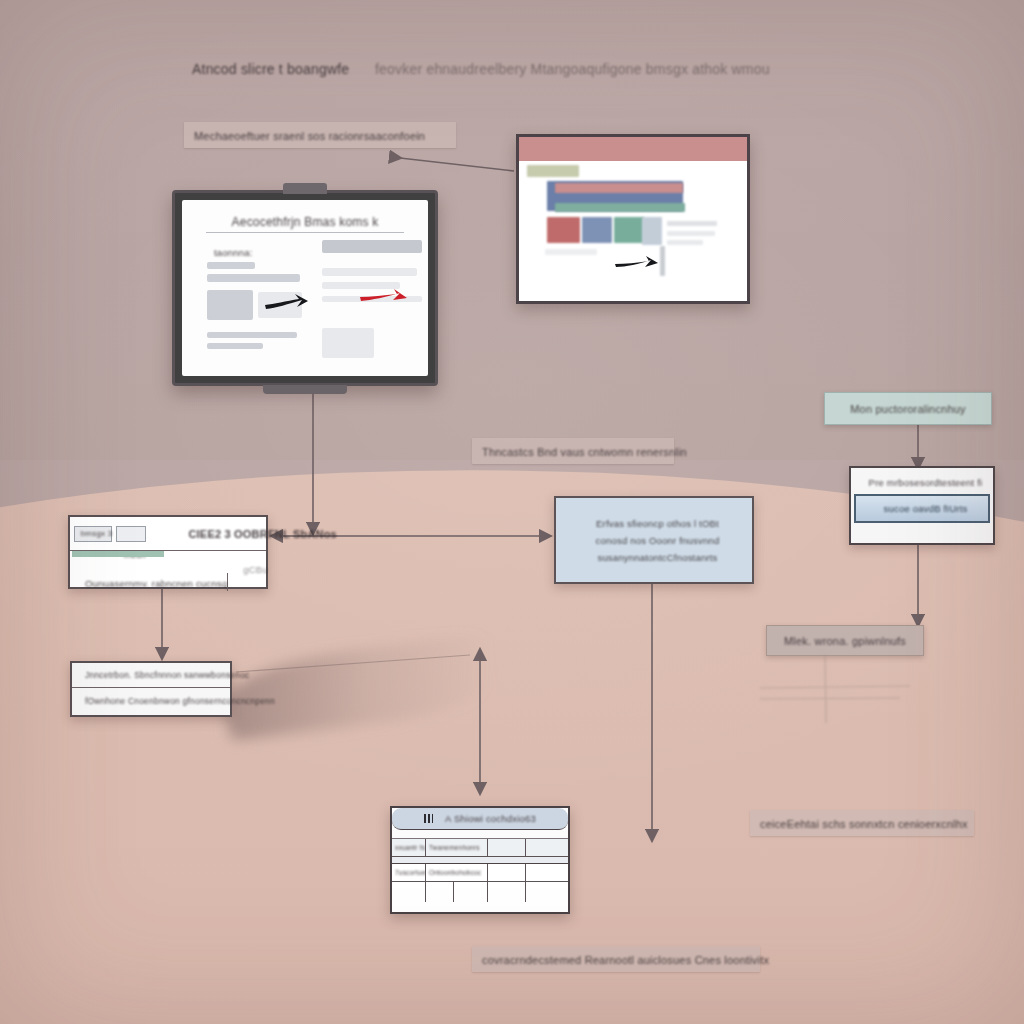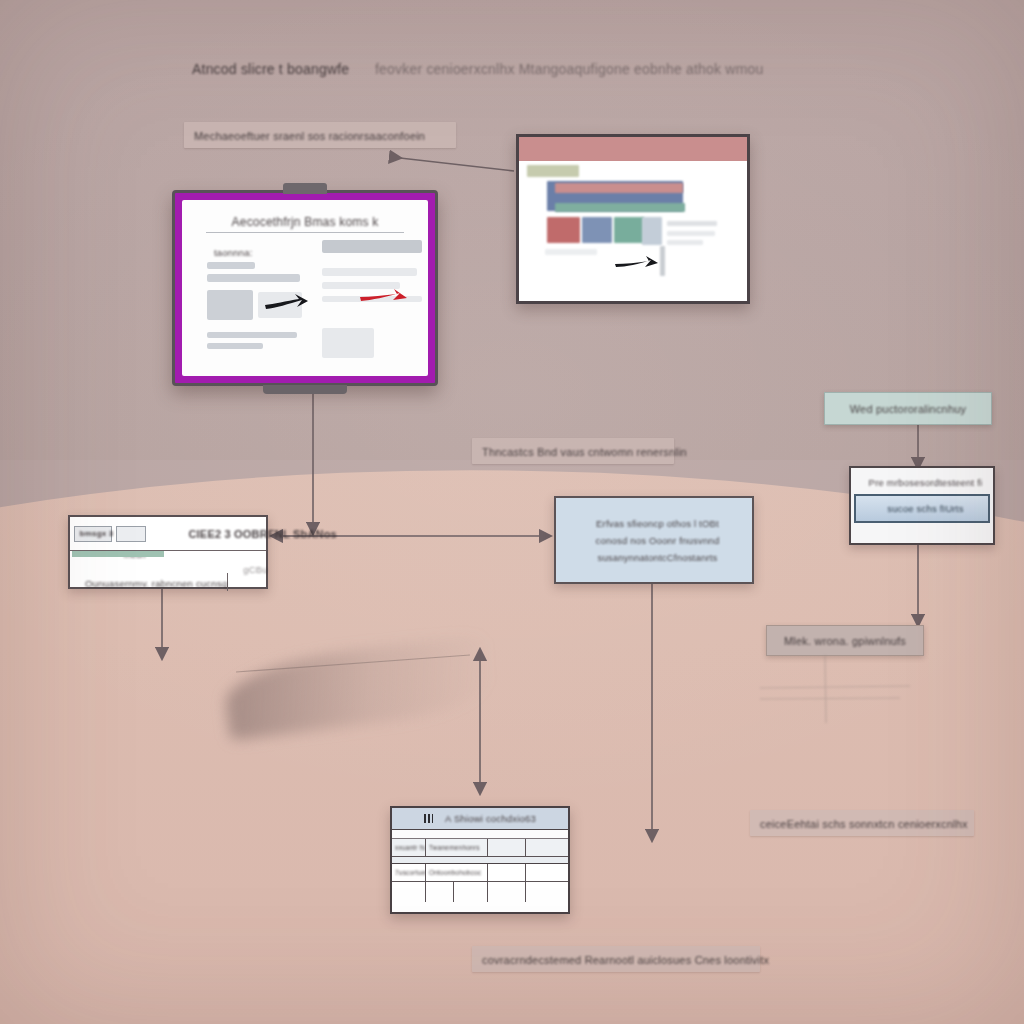--- a/index.html
+++ b/index.html
@@ -34,21 +34,21 @@
   .caption{
     position:absolute;background:rgba(205,186,182,.72);
     padding:4px 10px;border-radius:1px;
     box-shadow:0 1px 2px rgba(80,55,50,.18);
     filter:blur(.5px);
   }
   .caption .ptext{filter:blur(.9px);}
 
   
   #monitor{position:absolute;left:172px;top:190px;width:260px;height:190px;
-    background:#a21caf;border:3px solid #585257;border-radius:4px;
+    background:#404040;border:3px solid #585257;border-radius:4px;
     box-shadow:0 8px 18px rgba(70,45,42,.35);filter:blur(.35px);}
   #monitor .screen{position:absolute;inset:7px;background:#fdfdfd;border-radius:2px;overflow:hidden;}
   #monitor .stand{position:absolute;left:50%;top:-10px;transform:translateX(-50%);
     width:44px;height:11px;background:#6e686c;border-radius:3px 3px 0 0;}
   #monitor .foot{position:absolute;left:50%;bottom:-11px;transform:translateX(-50%);
     width:84px;height:9px;background:#6a6468;border-radius:0 0 4px 4px;}
   .scr-title{position:absolute;left:0;right:0;top:12px;text-align:center;}
   .scr-rule{position:absolute;left:24px;right:24px;top:32px;height:1px;background:#b9bcc2;}
   .bar{position:absolute;background:#d7dade;border-radius:2px;filter:blur(.7px);}
   .bar.l{background:#cdd1d7;}
@@ -87,21 +87,21 @@
 
   .graychip{position:absolute;background:#c2b2ae;border:1px solid #a8968f;
     box-shadow:0 2px 5px rgba(70,45,42,.22);filter:blur(.45px);
     display:flex;align-items:center;justify-content:center;}
 
   
   #table{position:absolute;left:390px;top:806px;width:176px;height:104px;
     background:#fff;border:2px solid #494144;box-shadow:0 5px 12px rgba(70,45,42,.28);
     filter:blur(.4px);}
   #table .thead{height:21px;background:#ccd6e2;border-bottom:1px solid #4b4346;
-    display:flex;align-items:center;justify-content:center;}
+    display:flex;align-items:center;justify-content:center;border-radius:9px;}
   #table .trow{display:flex;height:17px;border-bottom:1px solid #5b5356;}
   #table .tcell{border-right:1px solid #5b5356;box-sizing:border-box;
     display:flex;align-items:center;padding-left:3px;overflow:hidden;}
   #table .tcell:last-child{border-right:none;}
   #table .trow.hdr{background:#eef1f4;}
 
   
   #wires{position:absolute;left:0;top:0;width:1024px;height:1024px;pointer-events:none;}
 
   
@@ -152,21 +152,21 @@
     </g>
     <g filter="url(#soft)" stroke="#8a7772" stroke-width="1.1" fill="none" opacity=".55">
       <line x1="236" y1="672" x2="470" y2="655"></line>
     </g>
   </svg>
 
   <div style="position:absolute;left:192px;top:60px;">
     <span class="ptext lg">Atncod slicre t boangwfe</span>
   </div>
   <div style="position:absolute;left:375px;top:60px;opacity:.55;">
-    <span class="ptext lg">feovker cenioerxcnlhx   Mtangoaqufigone eobnhe  athok wmou</span>
+    <span class="ptext lg">feovker ehnaudreelbery   Mtangoaqufigone bmsgx  athok wmou</span>
   </div>
 
   <div class="caption" style="left:184px;top:122px;width:252px;">
     <span class="ptext sm">Mechaeoeftuer sraenl sos racionrsaaconfoein</span>
   </div>
 
   <div id="monitor">
     <div class="stand"></div>
     <div class="foot"></div>
     <div class="screen">
@@ -222,21 +222,21 @@
     </svg>
   </div>
 
   <div class="caption" style="left:472px;top:438px;width:182px;">
     <span class="ptext sm">Thncastcs Bnd vaus cntwomn renersnlin</span>
   </div>
 
   <div class="panel" style="left:68px;top:515px;width:196px;height:70px;">
     <div class="row" style="height:34px;display:flex;align-items:center;gap:4px;padding:0 4px;">
       <span style="width:36px;height:14px;background:#e8eaed;border:1px solid #9aa0a8;display:inline-flex;align-items:center;justify-content:center;">
-        <span class="ptext xs" style="font-size:8px;font-weight:bold;">bmsgx 3</span>
+        <span class="ptext xs" style="font-size:8px;">bmsgx 3</span>
       </span>
       <span style="width:36px;height:14px;background:#eceef1;border:1px solid #9aa0a8;display:inline-flex;align-items:center;justify-content:center;">
         <span class="ptext xs" style="font-size:8px;margin-top:44px;">rneun</span>
       </span>
       <span class="ptext sm" style="font-weight:700;margin-left:38px;">CIEE2 3 OOBRFNL SbANos</span>
     </div>
     <div style="position:absolute;left:2px;top:34px;width:92px;height:6px;background:#9fc2b2;filter:blur(.6px);"></div>
     <div class="row" style="height:34px;display:flex;align-items:center;">
       <span style="flex:1;padding-left:8px;border-right:1px solid #6d6366;box-sizing:border-box;margin-top:28px;">
         <span class="ptext xs">Ounuasernmv. rabncnen cucnsq</span>
@@ -247,42 +247,50 @@
     </div>
   </div>
 
   <div class="bluebox" style="left:554px;top:496px;width:196px;height:84px;">
     <span class="ptext xs">Erfvas sfieoncp othos l tOBt</span>
     <span class="ptext xs">conosd nos Ooonr fnusvnnd</span>
     <span class="ptext xs">susanynnatontcCfnostanrts</span>
   </div>
 
   <div class="tealchip" style="left:824px;top:392px;width:166px;height:31px;">
-    <span class="ptext sm">Wed puctororalincnhuy</span>
+    <span class="ptext sm">Mon puctororalincnhuy</span>
   </div>
 
   <div class="whitecard" style="left:849px;top:466px;width:142px;height:66px;">
     <span class="ptext xs">Pre mrbosesordtesteent fi</span>
     <span class="btn">
-      <span class="ptext xs" style="color:#20303f;">sucoe schs fIUrts</span>
+      <span class="ptext xs" style="color:#20303f;">sucoe oavdB fIUrts</span>
     </span>
   </div>
 
   <div class="graychip" style="left:766px;top:625px;width:156px;height:29px;">
     <span class="ptext sm">Mlek. wrona. gpiwnlnufs</span>
   </div>
   <svg class="faintlines" viewBox="0 0 200 70">
     <g stroke="#a08f89" stroke-width="1.2" fill="none">
       <line x1="0" y1="33" x2="150" y2="31"></line>
       <line x1="65" y1="0" x2="66" y2="68"></line>
       <line x1="0" y1="44" x2="140" y2="43"></line>
     </g>
   </svg>
 
   <div class="smudge"></div>
+  <div class="panel" style="left:70px;top:661px;width:158px;height:52px;background:#f7f7f8;">
+    <div class="row" style="height:25px;display:flex;align-items:center;padding-left:6px;">
+      <span class="ptext xs" style="font-size:8.5px;">Jnncetrbon. Sbncfnnnon sanwwbonsenoc</span>
+    </div>
+    <div class="row" style="height:25px;display:flex;align-items:center;padding-left:6px;">
+      <span class="ptext xs" style="font-size:8.5px;">fOwnhone Cnoenbnwon gfnonsernconcncnpenn</span>
+    </div>
+  </div>
 
   <div id="table">
     <div class="thead">
       <span style="margin-right:5px;display:inline-block;width:9px;height:9px;
                    background:repeating-linear-gradient(90deg,#2c2c30 0 2px,transparent 2px 4px);"></span>
       <span class="ptext xs">A Shiowi cochdxio63</span>
     </div>
     <div style="height:8px;background:#fbfbfc;border-bottom:1px solid #7d757a;"></div>
     <div class="trow hdr">
       <span class="tcell" style="width:34px;">

